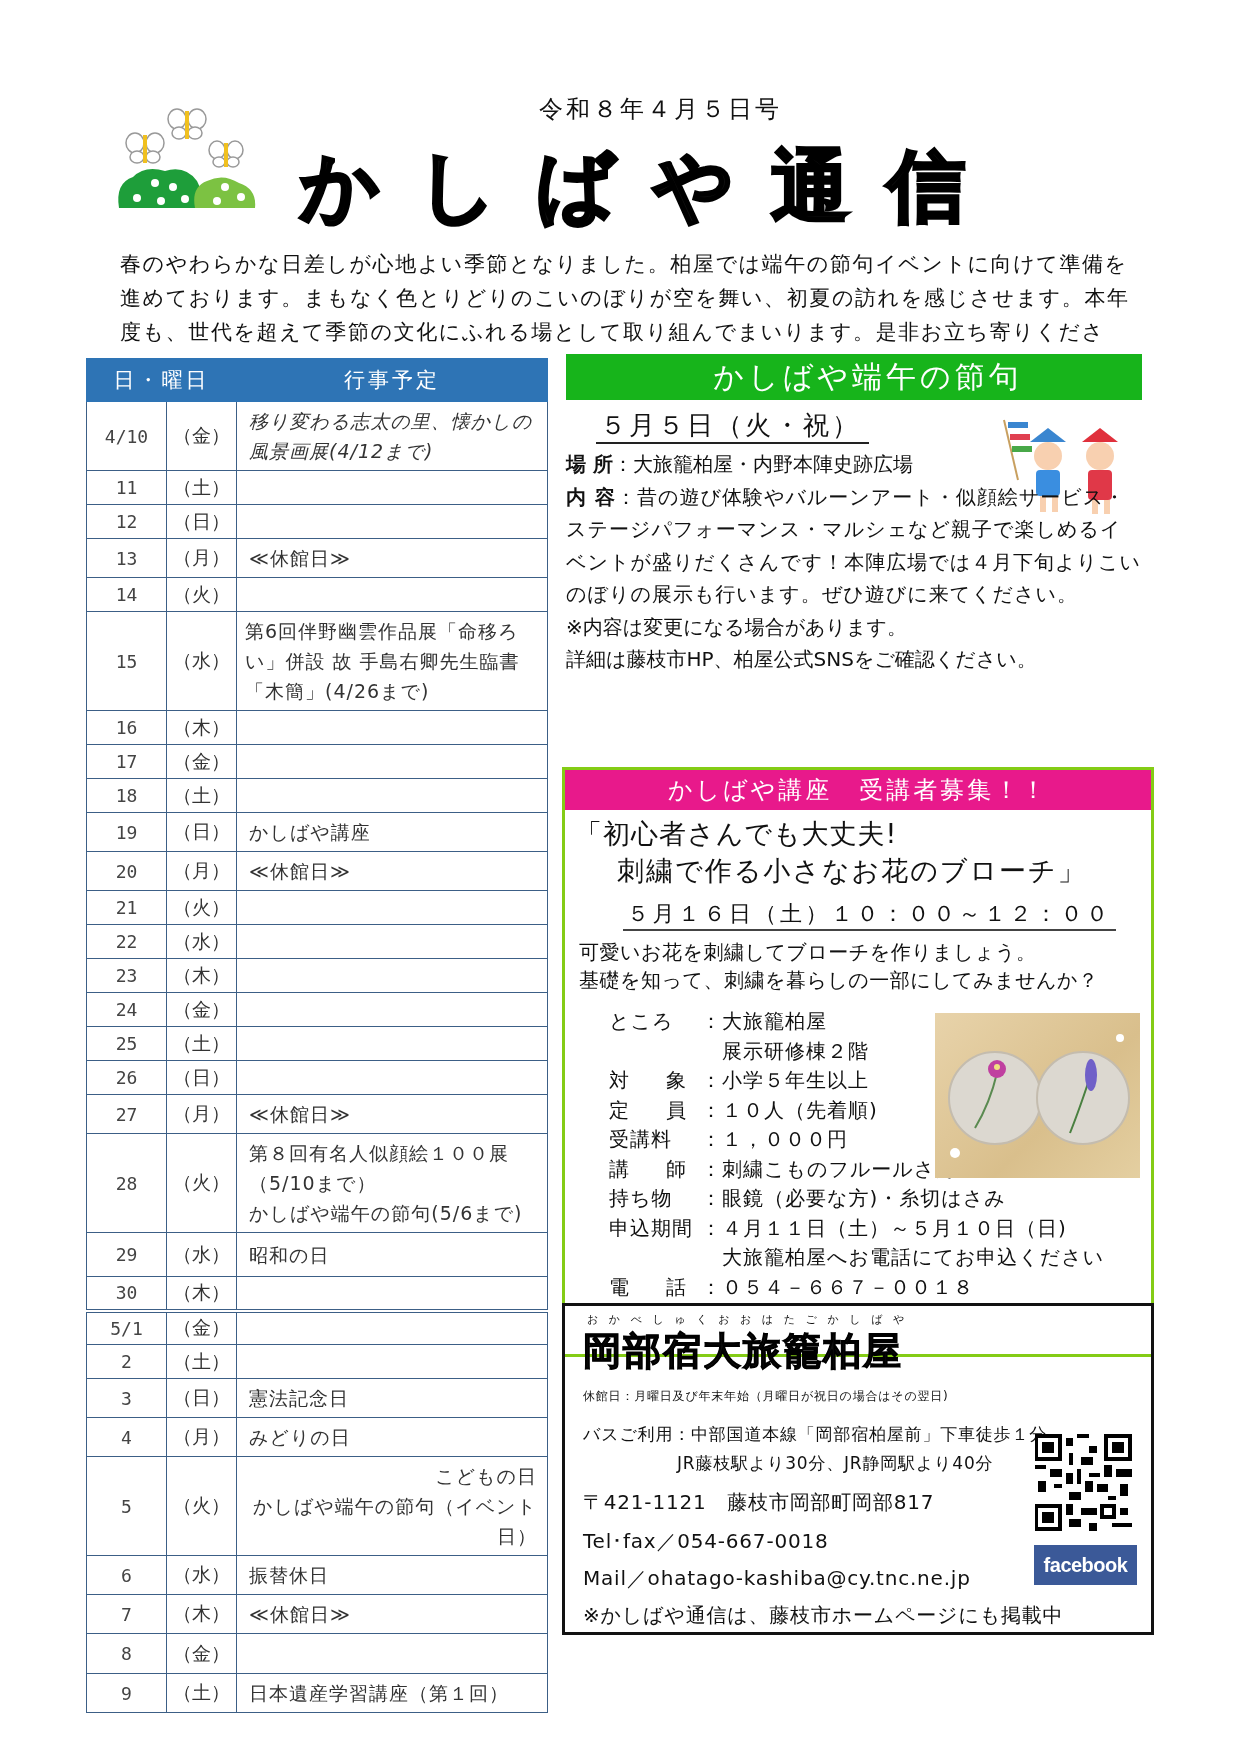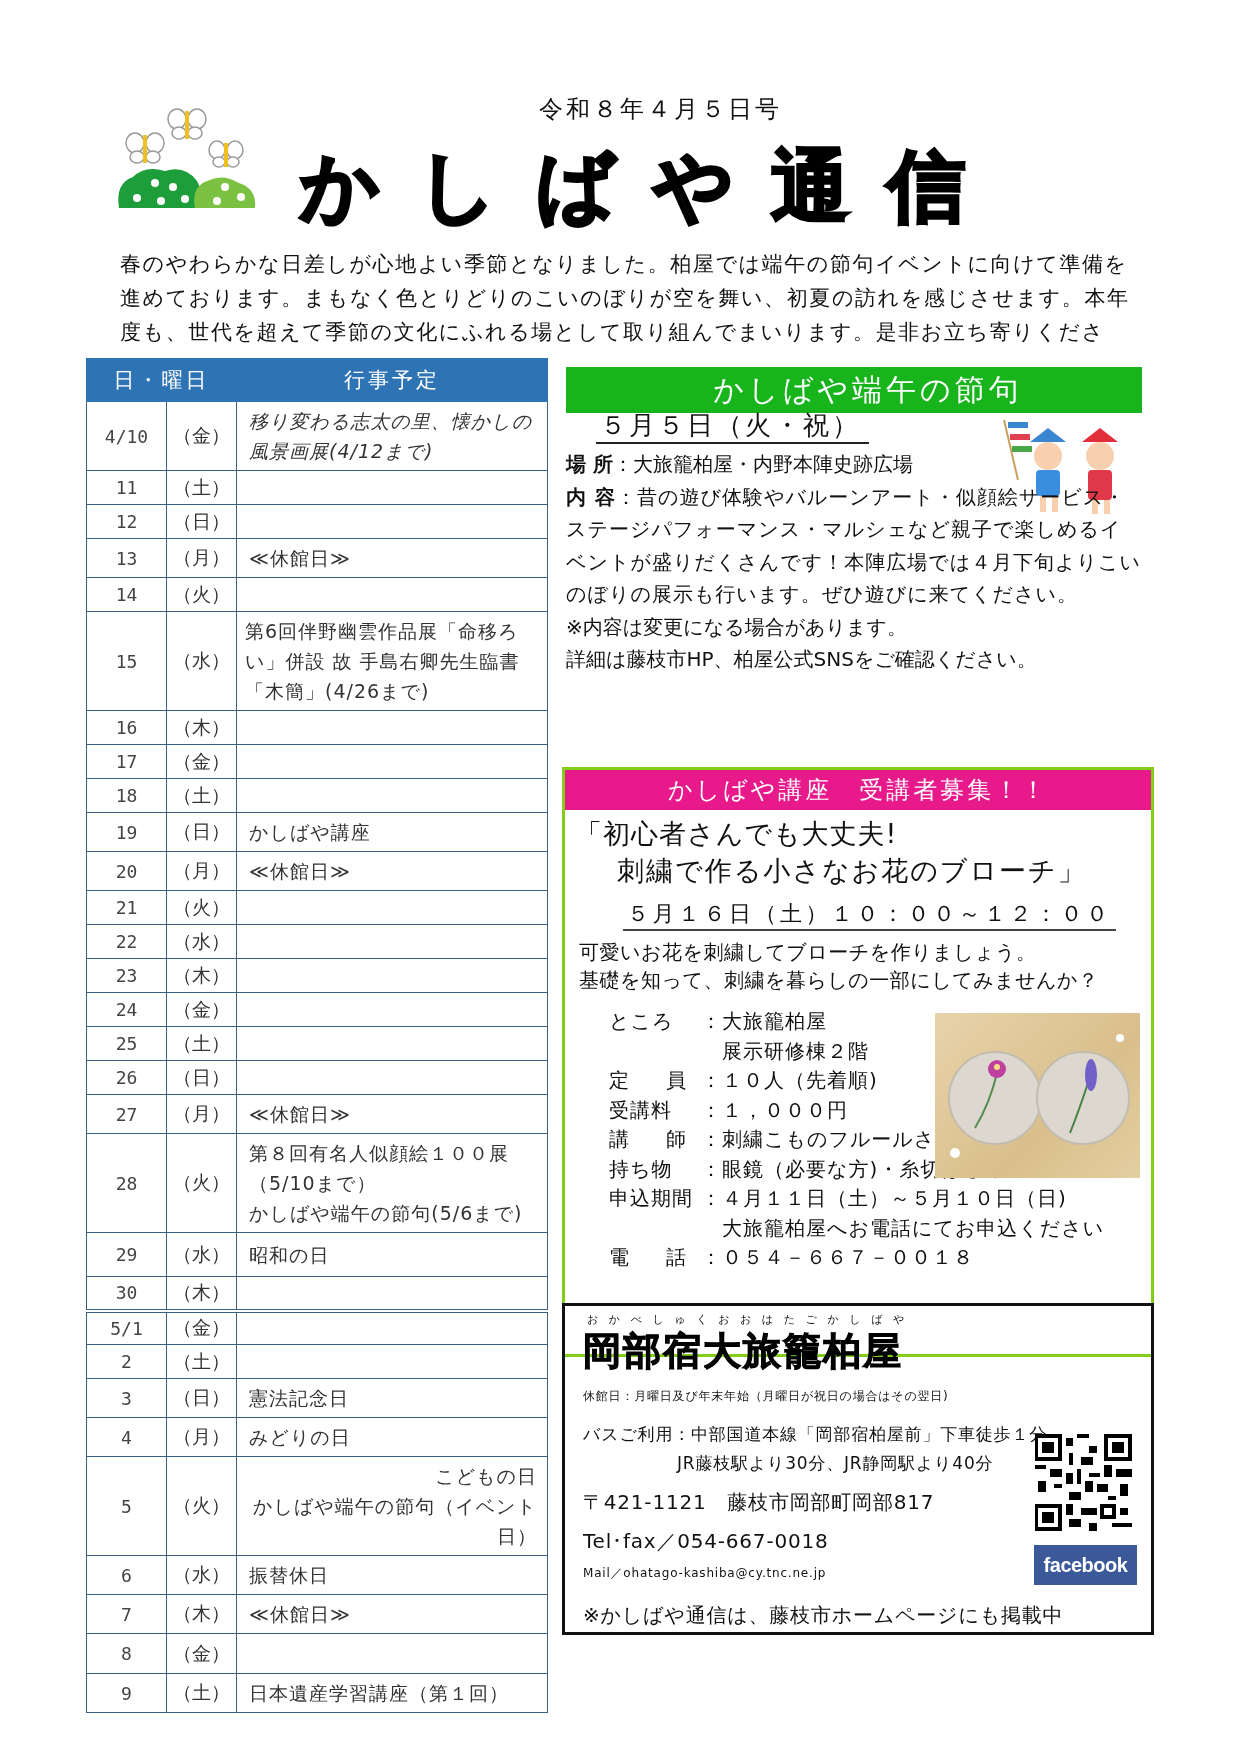--- a/index.html
+++ b/index.html
@@ -15,21 +15,21 @@
   
   #schedule { left: 86px; top: 358px; width: 462px; border-collapse: collapse; font-size: 19px; }
   #schedule th { background: #2e74b5; color: #fff; font-weight: normal; height: 43px; font-size: 21px; letter-spacing: 3px; border: 1px solid #2e74b5; }
   #schedule td { border: 1.5px solid #3c5f86; vertical-align: middle; color: #333; }
   #schedule td.d { width: 80px; text-align: center; font-family: "DejaVu Sans Mono", monospace; font-size: 18px; color: #444; }
   #schedule td.w { width: 70px; text-align: center; font-size: 19px; }
   #schedule td.e { padding: 4px 10px 4px 12px; font-size: 19px; line-height: 30px; letter-spacing: 1px; }
   #schedule tr.sep td { border-top: 4px double #3c5f86; }
 
   
-  #event-head { left: 566px; top: 367px; width: 576px; height: 46px; background: #17b41b; color: #fff; font-size: 30px; text-align: center; line-height: 46px; letter-spacing: 4px; padding-left: 28px; }
+  #event-head { left: 566px; top: 354px; width: 576px; height: 46px; background: #17b41b; color: #fff; font-size: 30px; text-align: center; line-height: 46px; letter-spacing: 4px; padding-left: 28px; }
   #event-date { left: 596px; top: 408px; font-size: 26px; letter-spacing: 3px; border-bottom: 2px solid #222; padding: 0 8px 0 4px; line-height: 34px; }
   #event-body { left: 566px; top: 448px; width: 590px; font-size: 20px; line-height: 32.5px; }
   #event-body .lbl { font-weight: bold; }
   #kids { left: 1000px; top: 410px; width: 150px; height: 110px; }
 
   
   #course { left: 562px; top: 767px; width: 592px; height: 590px; border: 3px solid #84cc16; }
   #course-head { left: 0; top: 0; width: 586px; height: 40px; background: #e8198b; color: #fff; font-size: 24px; text-align: center; line-height: 40px; letter-spacing: 3px; }
   #course-title1 { left: 10px; top: 46px; font-size: 27px; letter-spacing: 1px; }
   #course-title2 { left: 52px; top: 83px; font-size: 27px; letter-spacing: 2px; }
@@ -293,20 +293,24 @@
   <div id="course-info" class="abs">
       <div class="row">
         <span class="k">ところ</span>
         <span class="v">：大旅籠柏屋</span>
       </div>
       <div class="row">
         <span class="k"></span>
         <span class="v">　展示研修棟２階</span>
       </div>
       <div class="row">
+        <span class="k j">対象</span>
+        <span class="v">：小学５年生以上</span>
+      </div>
+      <div class="row">
         <span class="k j">定員</span>
         <span class="v">：１０人（先着順)</span>
       </div>
       <div class="row">
         <span class="k">受講料</span>
         <span class="v">：１，０００円</span>
       </div>
       <div class="row">
         <span class="k j">講師</span>
         <span class="v">：刺繍こものフルールさん</span>
@@ -344,21 +348,21 @@
 </div>
 
 <div id="info" class="abs">
   <div id="ruby" class="abs">おかべしゅくおおはたごかしばや</div>
   <div id="facility" class="abs">岡部宿大旅籠柏屋</div>
   <div class="abs ln" style="top:82px;">休館日：月曜日及び年末年始（月曜日が祝日の場合はその翌日)</div>
   <div class="abs ln" style="top:117px;font-size:17px;">バスご利用：中部国道本線「岡部宿柏屋前」下車徒歩１分</div>
   <div class="abs ln" style="top:146px;left:112px;font-size:17px;">JR藤枝駅より30分、JR静岡駅より40分</div>
   <div class="abs ln" style="top:183px;font-size:20px;">〒421-1121　藤枝市岡部町岡部817</div>
   <div class="abs ln" style="top:222px;font-size:20px;">Tel･fax／054-667-0018</div>
-  <div class="abs ln" style="top:259px;font-size:12px;">Mail／ohatago-kashiba@cy.tnc.ne.jp</div>
+  <div class="abs ln" style="top:259px;font-size:20px;">Mail／ohatago-kashiba@cy.tnc.ne.jp</div>
   <div class="abs ln" style="top:296px;font-size:20px;">※かしばや通信は、藤枝市ホームページにも掲載中</div>
   <svg id="qr" class="abs" viewBox="0 0 25 25" shape-rendering="crispEdges">
     <rect width="25" height="25" fill="#fff"></rect>
     <g fill="#000">
       <rect x="0" y="0" width="7" height="7"></rect>
         <rect x="1" y="1" width="5" height="5" fill="#fff"></rect>
         <rect x="2" y="2" width="3" height="3"></rect>
       <rect x="18" y="0" width="7" height="7"></rect>
         <rect x="19" y="1" width="5" height="5" fill="#fff"></rect>
         <rect x="20" y="2" width="3" height="3"></rect>

